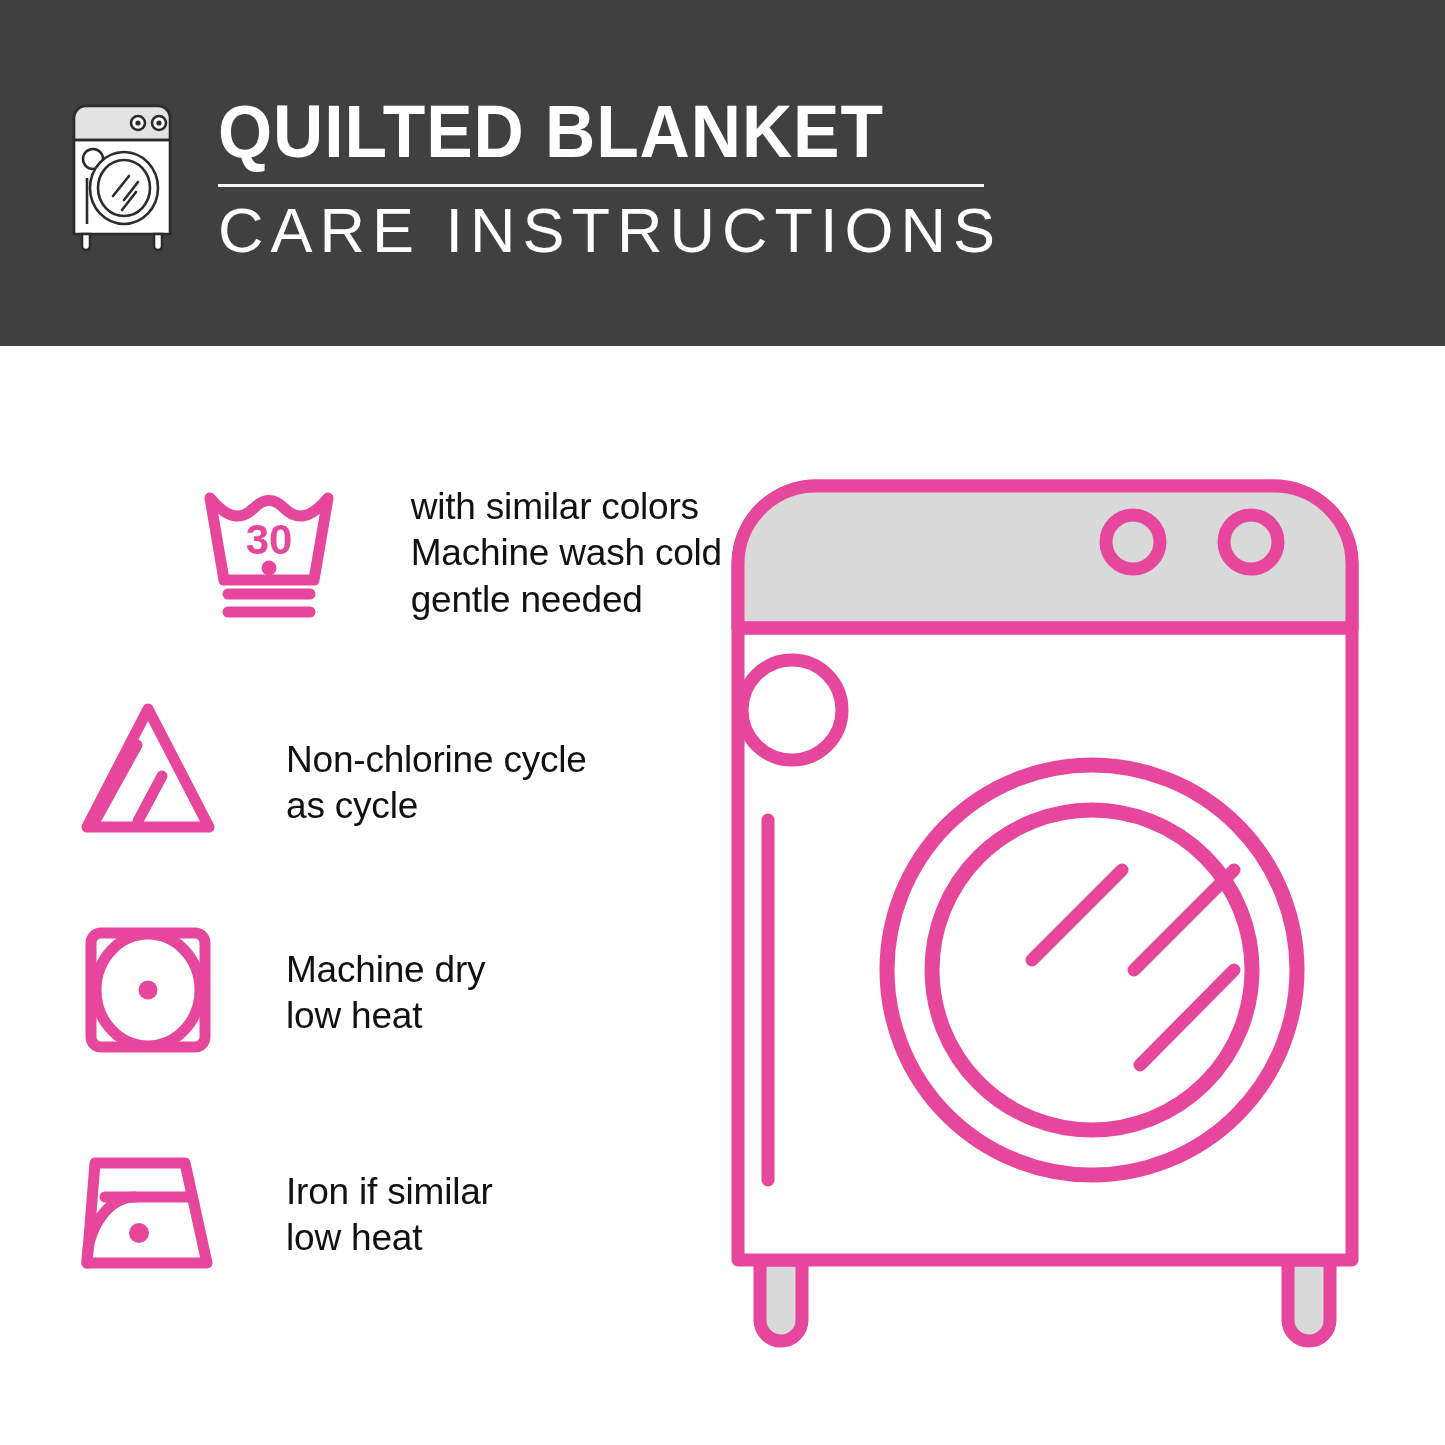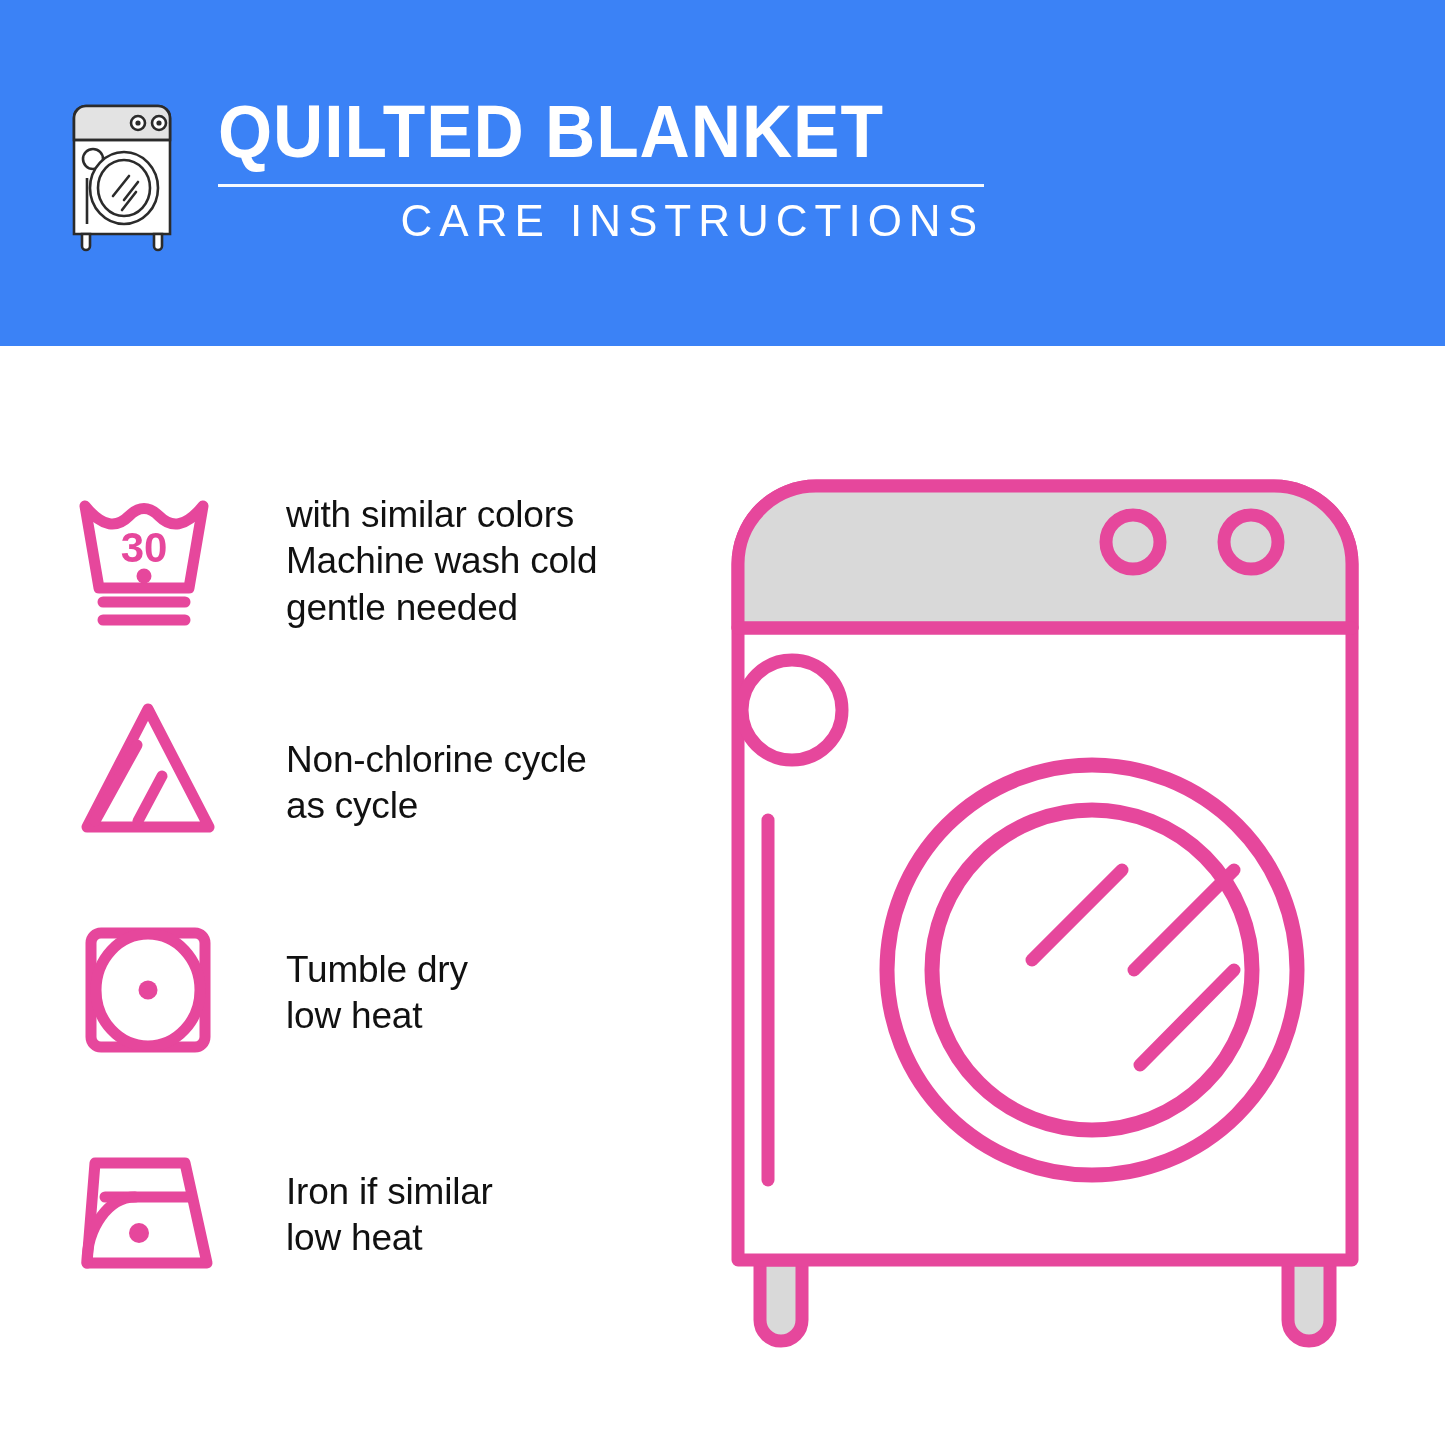--- a/index.html
+++ b/index.html
@@ -14,21 +14,21 @@
     overflow: hidden;
     position: relative;
   }
 
   
   .header {
     position: absolute;
     left: 0; top: 0;
     width: 1445px;
     height: 346px;
-    background: #3b82f6;
+    background: #404040;
     box-sizing: border-box;
   }
   .header-inner {
     position: absolute;
     left: 60px;
     top: 96px;
     display: flex;
     align-items: flex-start;
     gap: 34px;
   }
@@ -57,44 +57,43 @@
     width: 766px;
     height: 3px;
     background: #ffffff;
     margin: 15px 0 12px 0;
     opacity: 0.95;
   }
   .title-sub {
     color: #ffffff;
     font-family: "Liberation Sans", sans-serif;
     font-weight: 400;
-    font-size: 44px;
+    font-size: 63px;
     line-height: 1.0;
     letter-spacing: 7px;
     white-space: nowrap;
-    text-align: right;
   }
 
   
   .care-list {
     position: absolute;
     left: 0;
     top: 460px;
     width: 722px;
     height: 880px;
   }
   .care-row {
     position: absolute;
     left: 0;
     width: 722px;
     height: 200px;
     display: flex;
     align-items: flex-start;
   }
-  .care-row.r0 { top: 20px; }
+  .care-row.r0 { top: 12px; justify-content: flex-end; }
   .care-row.r1 { top: 233px; }
   .care-row.r2 { top: 455px; }
   .care-row.r3 { top: 675px; }
 
   .care-icon {
     width: 160px;
     flex: none;
     margin-left: 68px;
     display: flex;
     justify-content: center;
@@ -205,21 +204,21 @@
     <div class="care-icon">
       <svg viewBox="0 0 150 150" width="150" height="150" aria-hidden="true">
         <g stroke="#e6479c" fill="none" stroke-width="11" stroke-linecap="round" stroke-linejoin="round">
           <rect x="18" y="18" width="114" height="114" rx="10" ry="10"></rect>
           <ellipse cx="75" cy="75" rx="52" ry="56"></ellipse>
         </g>
         <circle cx="75" cy="75" r="9.5" fill="#e6479c"></circle>
       </svg>
     </div>
     <div class="care-text">
-      <span>Tumble dry</span>
+      <span>Machine dry</span>
       <span>low heat</span>
     </div>
   </div>
 
   <div class="care-row r3">
     <div class="care-icon">
       <svg viewBox="0 0 150 150" width="150" height="150" aria-hidden="true">
         <g stroke="#e6479c" fill="none" stroke-width="11" stroke-linecap="round" stroke-linejoin="round">
           <path d="M22 28 L112 28 L134 128 L14 128 Z"></path>
           <path d="M32 62 L118 62"></path>

